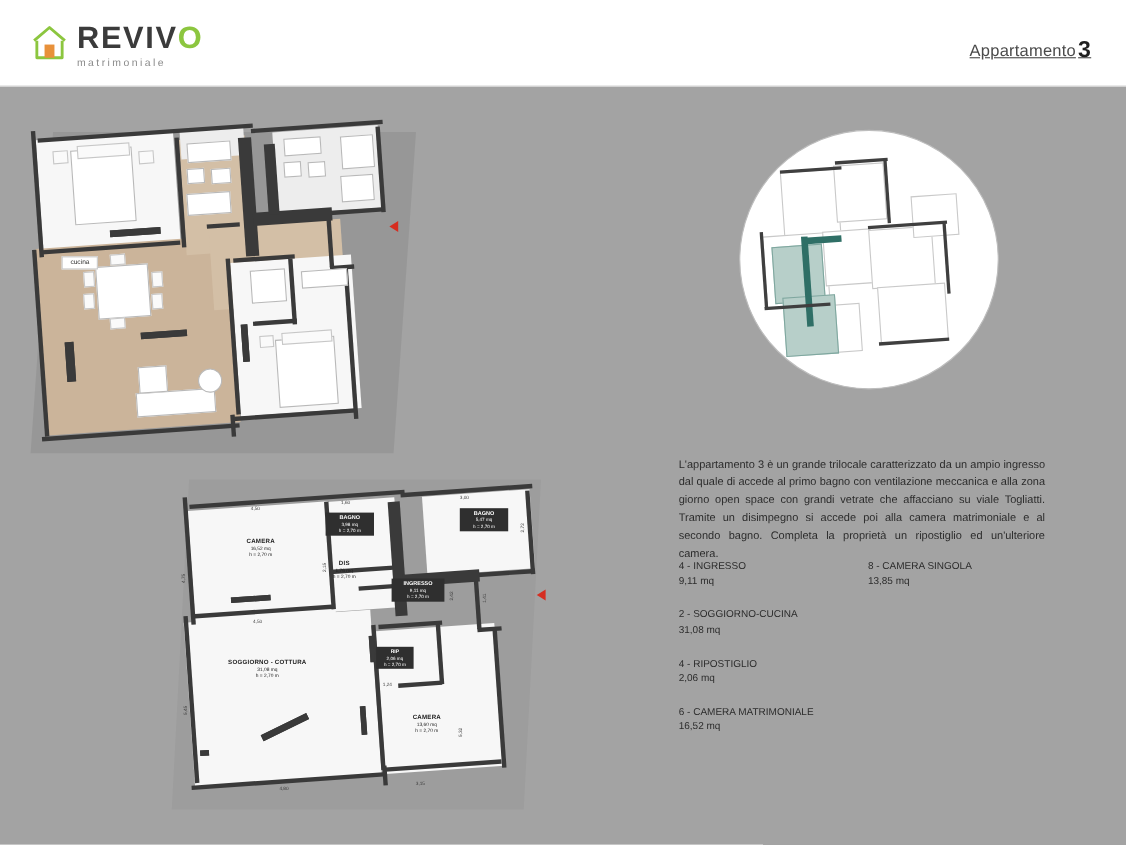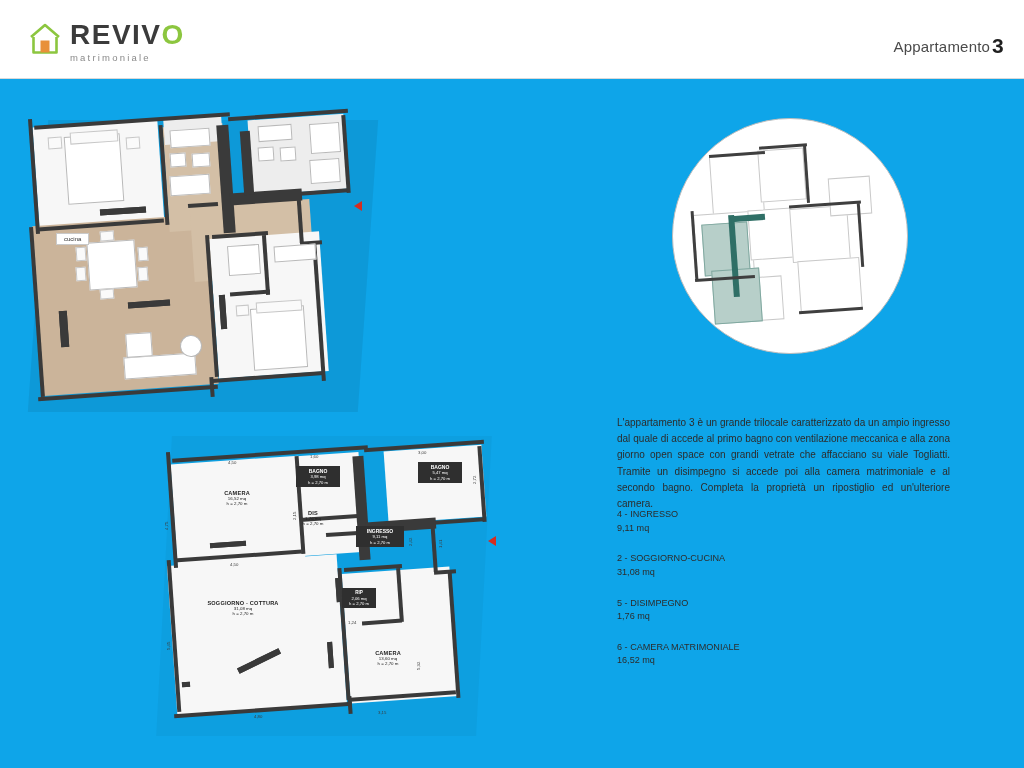--- a/index.html
+++ b/index.html
@@ -6,21 +6,21 @@
   html, body {
     margin: 0; padding: 0;
     width: 1024px; height: 768px;
     background: #ffffff;
     font-family: "Liberation Sans", sans-serif;
     overflow: hidden;
   }
   #page {
     position: relative;
     width: 1024px; height: 768px;
-    background: #0ea5e9;
+    background: #a3a3a3;
   }
 
   
   .header {
     position: absolute;
     left: 0; top: 0;
     width: 1024px; height: 78px;
     background: #ffffff;
   }
   .logo-wrap {
@@ -45,24 +45,25 @@
   }
   .logo-revivo .accent { color: #8cc63f; }
   .logo-sub {
     font-size: 9.5px;
     letter-spacing: 2.2px;
     color: #8a8a8a;
     margin-top: 3px;
   }
   .apt-label {
     position: absolute;
-    right: 20px; top: 34px;
+    right: 32px; top: 34px;
     font-size: 15px;
     color: #4a4a4a;
     letter-spacing: 0.2px;
+    text-decoration: underline;
   }
   .apt-label .num {
     font-size: 21px;
     font-weight: bold;
     color: #1f1f1f;
     vertical-align: -1px;
     margin-left: 2px;
   }
   .header-rule {
     position: absolute;
@@ -433,25 +434,29 @@
     <div class="rooms-col left">
       <div class="room-entry">
         <div class="rname">4 - INGRESSO</div>
         <div class="rarea">9,11 mq</div>
       </div>
       <div class="room-entry">
         <div class="rname">2 - SOGGIORNO-CUCINA</div>
         <div class="rarea">31,08 mq</div>
       </div>
       <div class="room-entry">
-        <div class="rname">5 - DISIMPEGNO</div>
-        <div class="rarea">1,76 mq</div>
+        <div class="rname">4 - RIPOSTIGLIO</div>
+        <div class="rarea">2,06 mq</div>
       </div>
       <div class="room-entry">
         <div class="rname">6 - CAMERA MATRIMONIALE</div>
         <div class="rarea">16,52 mq</div>
       </div>
     </div>
     <div class="rooms-col right">
+      <div class="room-entry">
+        <div class="rname">8 - CAMERA SINGOLA</div>
+        <div class="rarea">13,85 mq</div>
+      </div>
     </div>
   </div>
 
 </div>
 
 </body></html>

